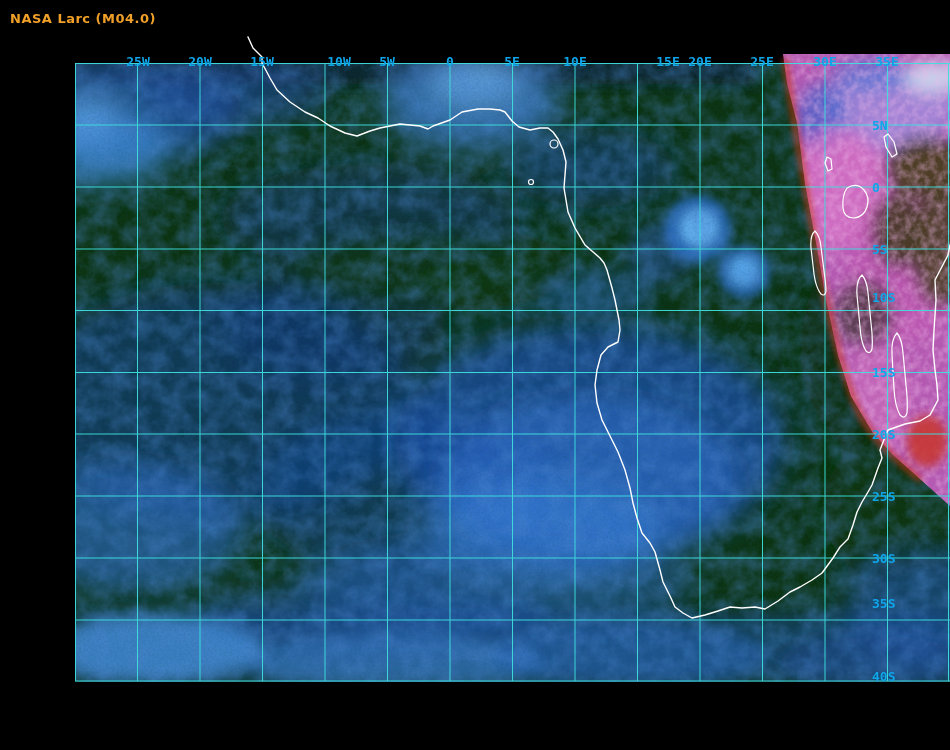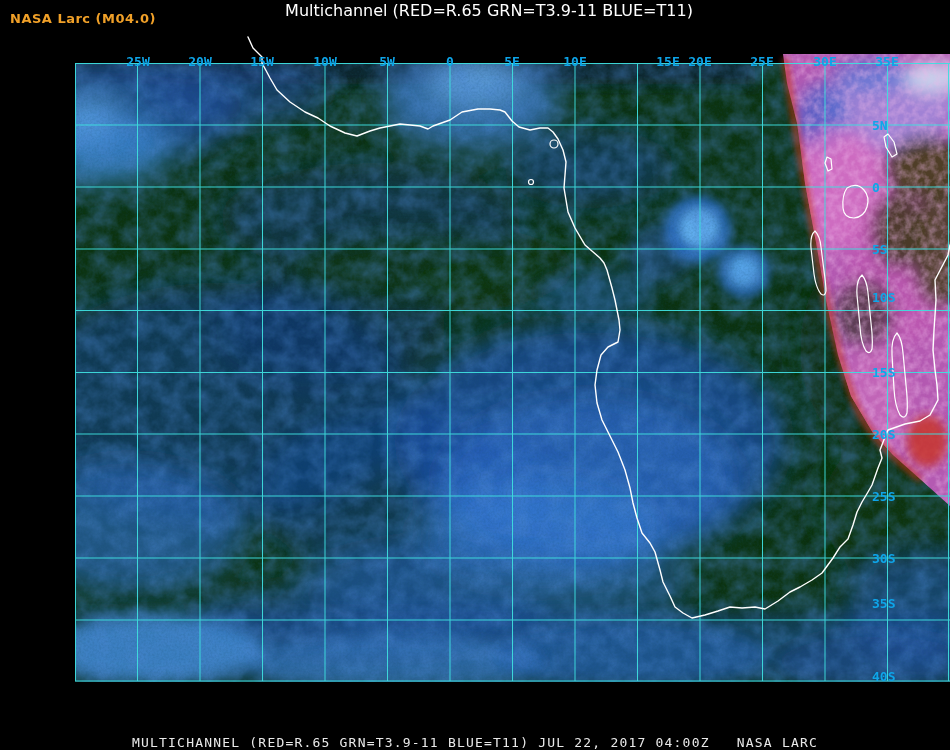--- a/index.html
+++ b/index.html
@@ -20,21 +20,20 @@
   .footer-caption{position:absolute;top:735px;left:0;width:950px;text-align:center;
           font-family:"DejaVu Sans Mono",monospace;font-size:13px;letter-spacing:1.2px;
           color:#e9e9e9;white-space:pre;}
 </style>
 </head>
 <body>
 
 <div class="screen">
 
   <span class="source-label">NASA Larc (M04.0)</span>
-  <span class="page-title">Multichannel (RED=R.65 GRN=T3.9-11 BLUE=T11)</span>
 
   <div class="map-area">
     <svg width="875" height="619" viewBox="0 0 875 619">
       <defs>
         <clipPath id="clipNight">
             <rect x="0" y="0" width="875" height="619"></rect>
           </clipPath>
         <clipPath id="clipDay">
             <rect x="0" y="-9" width="875" height="628"></rect>
           </clipPath>
@@ -185,21 +184,21 @@
           <circle cx="456" cy="119" r="2.5"></circle>
         </g>
       </g>
     </svg>
   </div>
 
   <div>
     <span class="geo-label lon" style="left:138px">25W</span>
     <span class="geo-label lon" style="left:200px">20W</span>
     <span class="geo-label lon" style="left:262px">15W</span>
-    <span class="geo-label lon" style="left:325px">10W</span>
+    <span class="geo-label lon" style="left:339px">10W</span>
     <span class="geo-label lon" style="left:387px">5W</span>
     <span class="geo-label lon" style="left:450px">0</span>
     <span class="geo-label lon" style="left:512px">5E</span>
     <span class="geo-label lon" style="left:575px">10E</span>
     <span class="geo-label lon" style="left:668px">15E</span>
     <span class="geo-label lon" style="left:700px">20E</span>
     <span class="geo-label lon" style="left:762px">25E</span>
     <span class="geo-label lon" style="left:825px">30E</span>
     <span class="geo-label lon" style="left:887px">35E</span>
   </div>
@@ -209,14 +208,13 @@
     <span class="geo-label lat" style="top:249px">5S</span>
     <span class="geo-label lat" style="top:297px">10S</span>
     <span class="geo-label lat" style="top:372px">15S</span>
     <span class="geo-label lat" style="top:434px">20S</span>
     <span class="geo-label lat" style="top:496px">25S</span>
     <span class="geo-label lat" style="top:558px">30S</span>
     <span class="geo-label lat" style="top:603px">35S</span>
     <span class="geo-label lat" style="top:676px">40S</span>
   </div>
 
-  <div class="footer-caption">MULTICHANNEL (RED=R.65 GRN=T3.9-11 BLUE=T11) JUL 22, 2017 04:00Z   NASA LARC</div>
 </div>
 
 </body></html>

